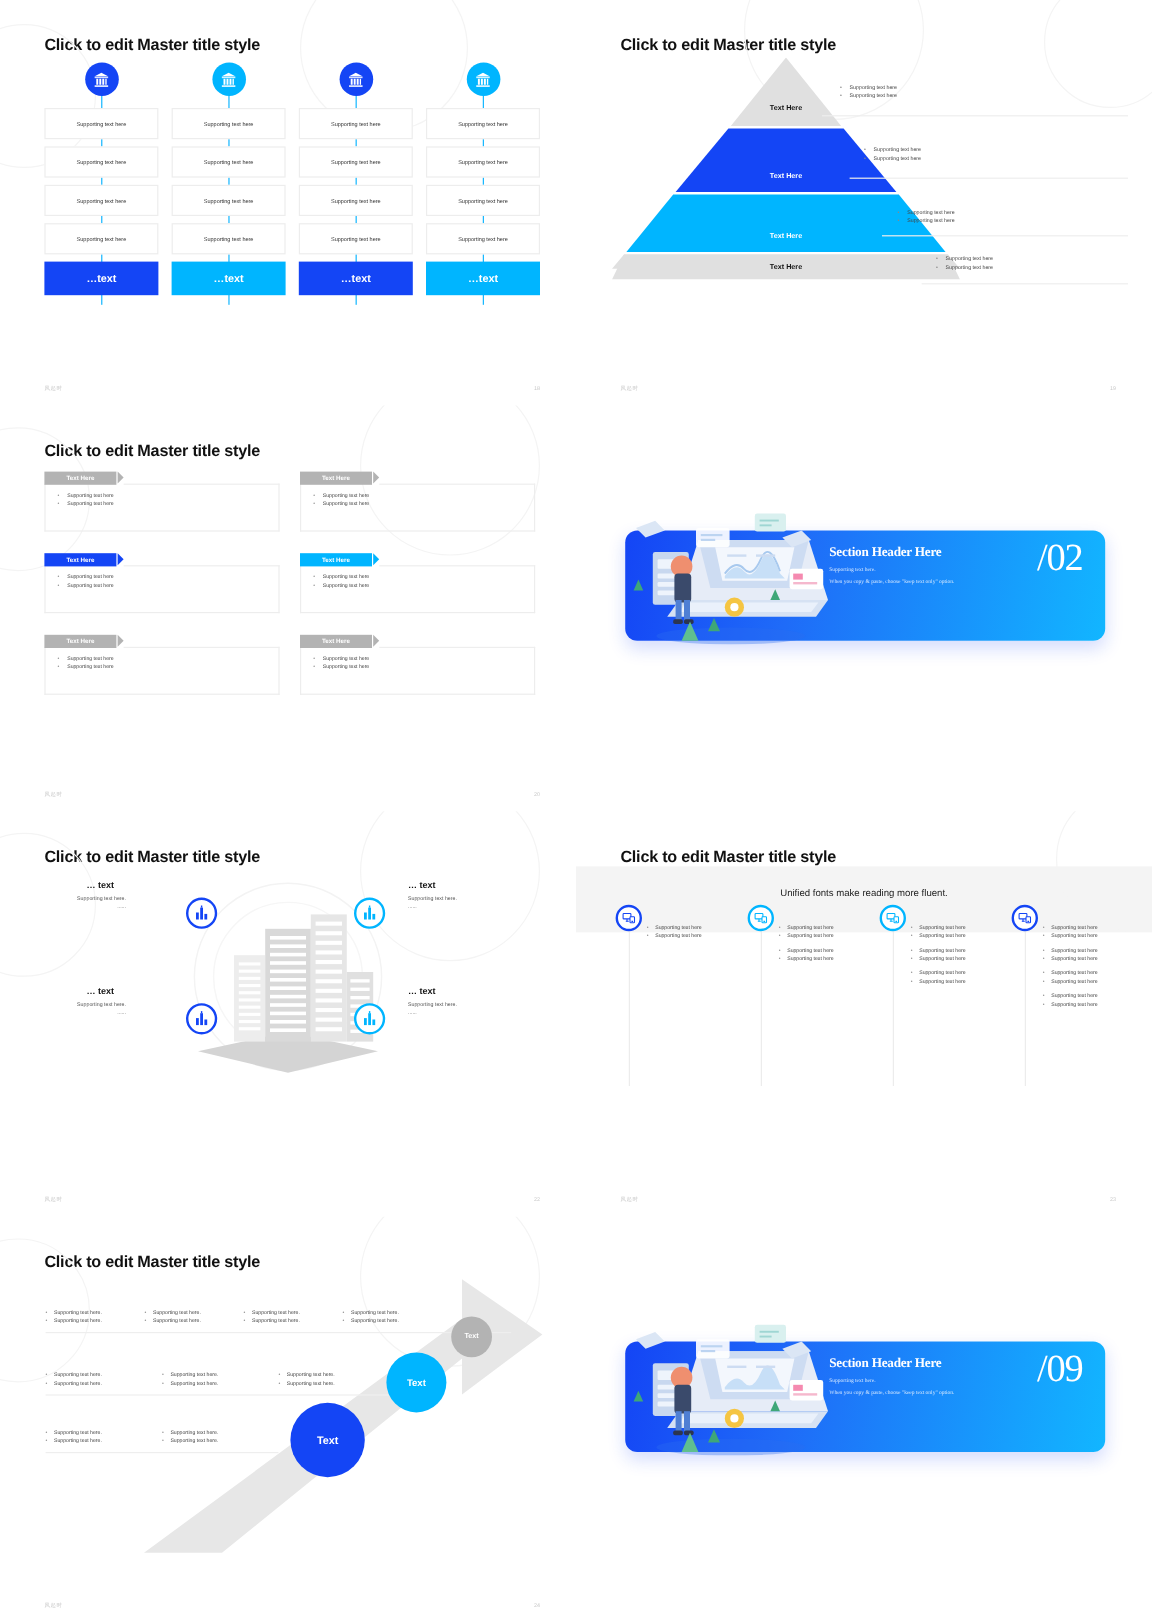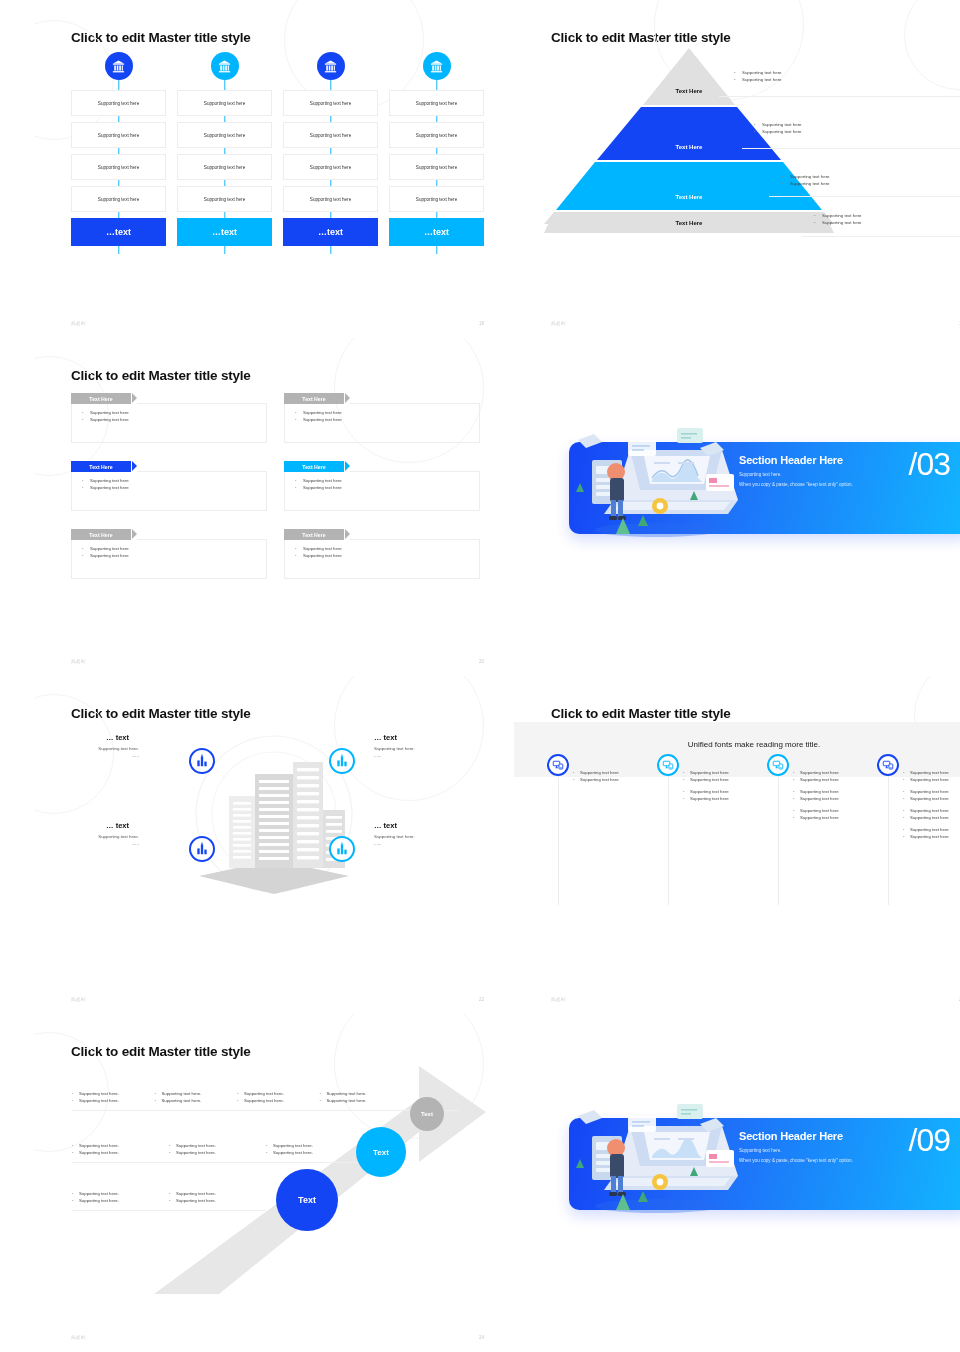--- a/index.html
+++ b/index.html
@@ -5,21 +5,21 @@
   * { box-sizing: border-box; margin:0; padding:0; }
   body {
     width: 960px; height: 1352px;
     background: #ffffff;
     font-family: "Liberation Sans", sans-serif;
     color: #1a1a1a;
     overflow: hidden;
     position: relative;
   }
   .deck { display: grid; grid-template-columns: 480px 480px; grid-template-rows: repeat(4, 338px); width:960px; height:1352px; }
-  .slide { position: relative; width: 480px; height: 338px; background:#fff; overflow:hidden;margin-left:34px; }
+  .slide { position: relative; width: 480px; height: 338px; background:#fff; overflow:hidden; }
   .slide-title {
     position:absolute; left:37px; top:30px;
     font-size: 13.5px; font-weight: bold; color:#111; letter-spacing:-0.2px;
   }
   .footer-mark {
     position:absolute; left:37px; bottom:12px;
     font-size:4.5px; color:#c9c9c9; letter-spacing:.5px;
   }
   .footer-page {
     position:absolute; right:30px; bottom:12px;
@@ -68,21 +68,21 @@
   }
   .ac-body {
     border:1px solid #ededed; border-top:none; height:40px;
     margin-top:-1px; padding:7px 0 0 10px;
   }
   .ac-body li { list-style:none; font-size:4.3px; color:#444; line-height:1.6; position:relative; padding-left:8px;}
   .ac-body li:before { content:"•"; position:absolute; left:0; color:#999; }
   .ac-line { position:absolute; top:10px; height:1px; background:#eee; }
 
   
-  .sec-wrap { position:absolute; left:20px; top:48px; width:440px; height:120px; }
+  .sec-wrap { position:absolute; left:6px; top:48px; width:440px; height:120px;font-family:Liberation Serif, serif; }
   .sec-card {
     position:absolute; left:35px; top:14px; width:400px; height:92px;
     border-radius:10px;
     background: linear-gradient(100deg,#1445f5 0%, #1f6bf8 35%, #12b6ff 100%);
     box-shadow:0 6px 14px rgba(20,69,245,.18);
   }
   .sec-h { position:absolute; left:205px; top:26px; color:#fff; font-size:11px; font-weight:bold; letter-spacing:-.2px;}
   .sec-s1 { position:absolute; left:205px; top:44px; color:#d7e9ff; font-size:4.6px; }
   .sec-s2 { position:absolute; left:205px; top:54px; color:#d7e9ff; font-size:4.6px; }
   .sec-num { position:absolute; right:24px; top:18px; color:#fff; font-size:32px; font-weight:300; letter-spacing:-1px; }
@@ -408,21 +408,21 @@
           <circle cx="88" cy="84" r="3.4" fill="#fff"></circle>
           <path d="M44 112 l7,-16 l7,16 z" fill="#5fbf8f"></path>
           <path d="M66 104 l5,-11 l5,11 z" fill="#3fa778"></path>
           <path d="M4 70 l4,-9 l4,9 z" fill="#3fa778"></path>
           <path d="M118 78 l4,-9 l4,9 z" fill="#3fa778"></path>
         </svg>
       </div>
       <div class="sec-h">Section Header Here</div>
       <div class="sec-s1">Supporting text here.</div>
       <div class="sec-s2">When you copy &amp; paste, choose "keep text only" option.</div>
-      <div class="sec-num">/03</div>
+      <div class="sec-num">/02</div>
     </div>
   </div>
 
   <div class="slide">
     <div class="slide-title">Click to edit Master title style</div>
     <div class="wm" style="left:-40px;top:18px;width:120px;height:120px;"></div>
     <div class="wm" style="left:300px;top:-25px;width:150px;height:150px;"></div>
 
     <div style="position:absolute;left:140px;top:58px;width:200px;height:170px;">
       <svg viewBox="0 0 200 170" width="200" height="170">
@@ -533,21 +533,21 @@
         <span>......</span>
      </div>
       </div>
     <div class="footer-mark">风起时</div>
     <div class="footer-page">22</div>
   </div>
 
   <div class="slide">
     <div class="slide-title">Click to edit Master title style</div>
     <div class="grayband"></div>
-    <div class="grayband-t">Unified fonts make reading more title.</div>
+    <div class="grayband-t">Unified fonts make reading more fluent.</div>
     <div class="wm" style="left:400px;top:-20px;width:120px;height:120px;"></div>
     <div id="s6-cols">
         <div class="dv-col" style="left:33px;">
        <div class="dv-vline"></div>
        <div class="dv-circle" style="border-color:#1445f5;">
             <svg width="12" height="12" viewBox="0 0 24 24" fill="none" stroke="#1445f5" stroke-width="1.8">
     <rect x="2.5" y="4.5" width="13" height="9" rx="1.2"></rect>
     <path d="M7 17.5 h5"></path>
     <path d="M9 13.5 v4"></path>
     <rect x="14" y="10" width="7.5" height="10" rx="1.2" fill="#fff"></rect>

